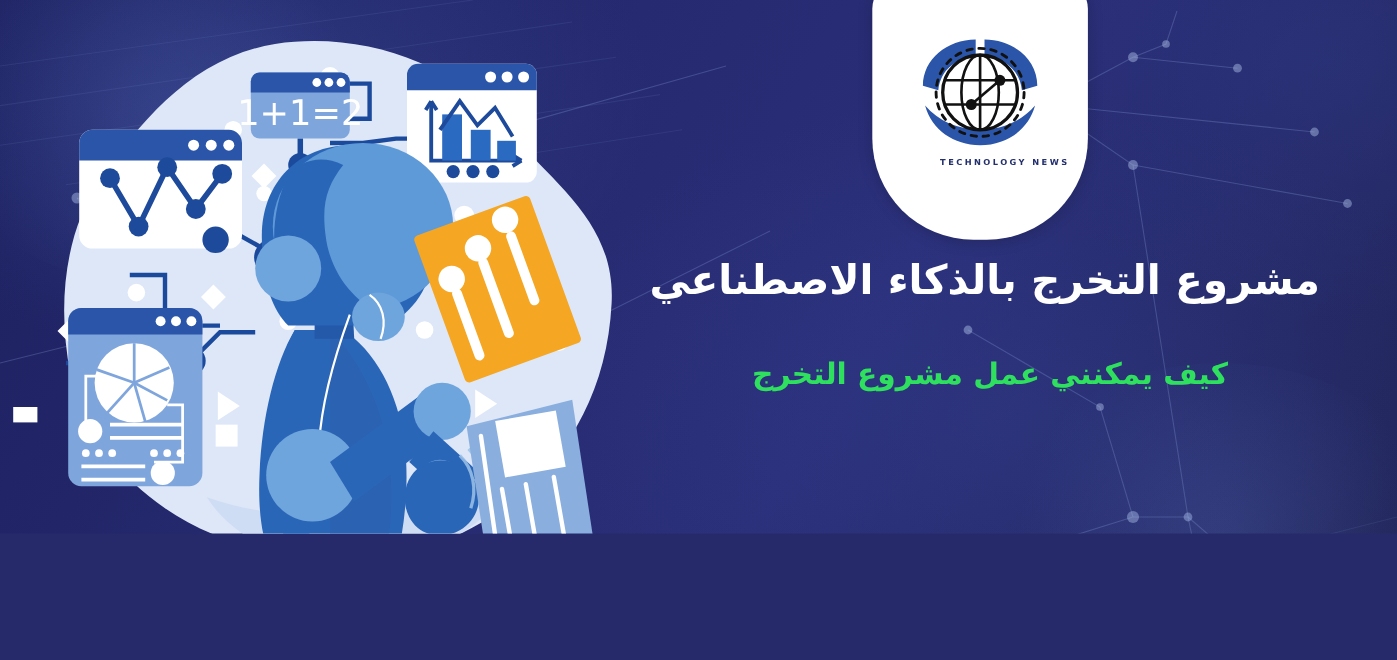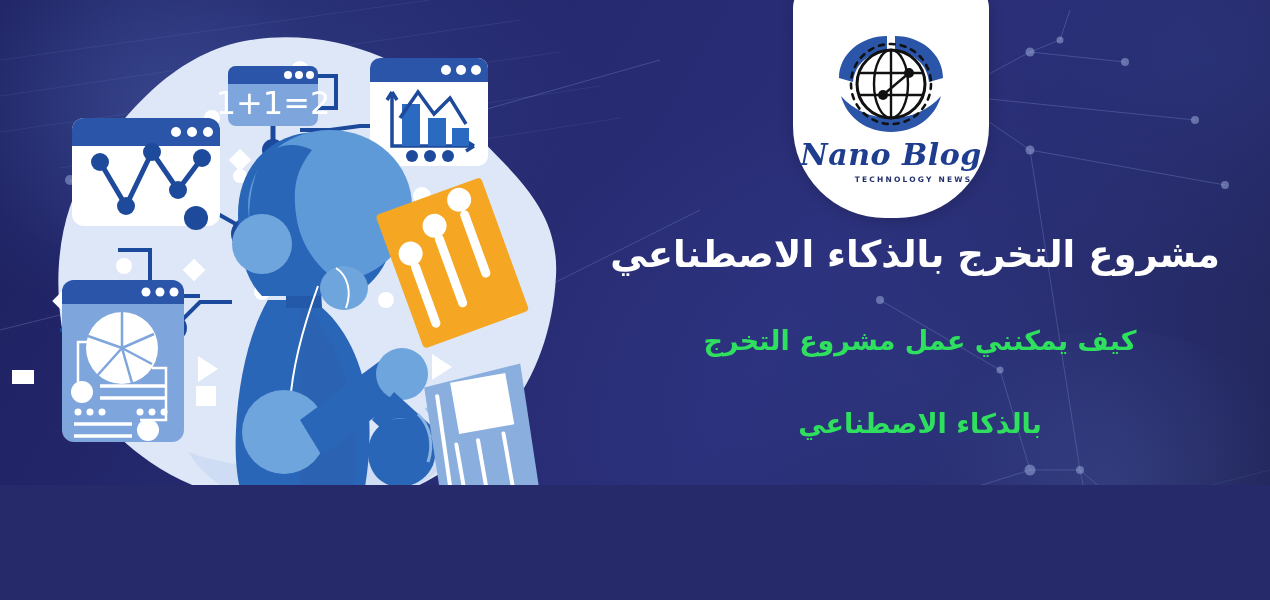--- a/index.html
+++ b/index.html
@@ -38,21 +38,21 @@
     letter-spacing:.5px;margin-top:2px;line-height:1;
   }
   #logo-tag{
     font-size:7.5px;letter-spacing:2.2px;color:#24306d;font-weight:700;
     margin-top:5px;
     margin-left:45px;
   }
 
   
   #textblock{
-    position:absolute;left:620px;top:232px;width:600px;
+    position:absolute;left:600px;top:232px;width:600px;
     direction:rtl;text-align:center;
   }
   #title{
     font-size:37px;font-weight:700;color:#ffffff;line-height:1.25;
     margin:0;white-space:nowrap;letter-spacing:0;
   }
   #subtitle{
     margin:10px 0 0 0;font-size:27px;font-weight:700;color:#2ee05e;
     line-height:1.42;
   }
@@ -366,25 +366,23 @@
         <path d="M-33 -11 H33 M-33 11 H33" stroke="#111111" stroke-width="2.4" fill="none"></path>
         <path d="M0 -34 V34" stroke="#111111" stroke-width="2.4"></path>
         <circle r="40" fill="none" stroke="#111111" stroke-width="2.6" stroke-dasharray="5 6" stroke-linecap="round"></circle>
         <g fill="#111111">
           <circle cx="18" cy="-11" r="5"></circle>
           <circle cx="-8" cy="11" r="5"></circle>
         </g>
         <path d="M18 -11 L-8 11" stroke="#111111" stroke-width="2.4" fill="none"></path>
       </g>
     </svg>
-    <div id="logo-word">Nano Blog</div>
     <div id="logo-tag">TECHNOLOGY NEWS</div>
   </div>
 
   <div id="textblock">
     <h1 id="title">مشروع التخرج بالذكاء الاصطناعي</h1>
     <p id="subtitle">
       <span class="sub-line">كيف يمكنني عمل مشروع التخرج</span>
-      <span class="sub-line">بالذكاء الاصطناعي</span>
     </p>
   </div>
 
 </div>
 
 </body></html>

